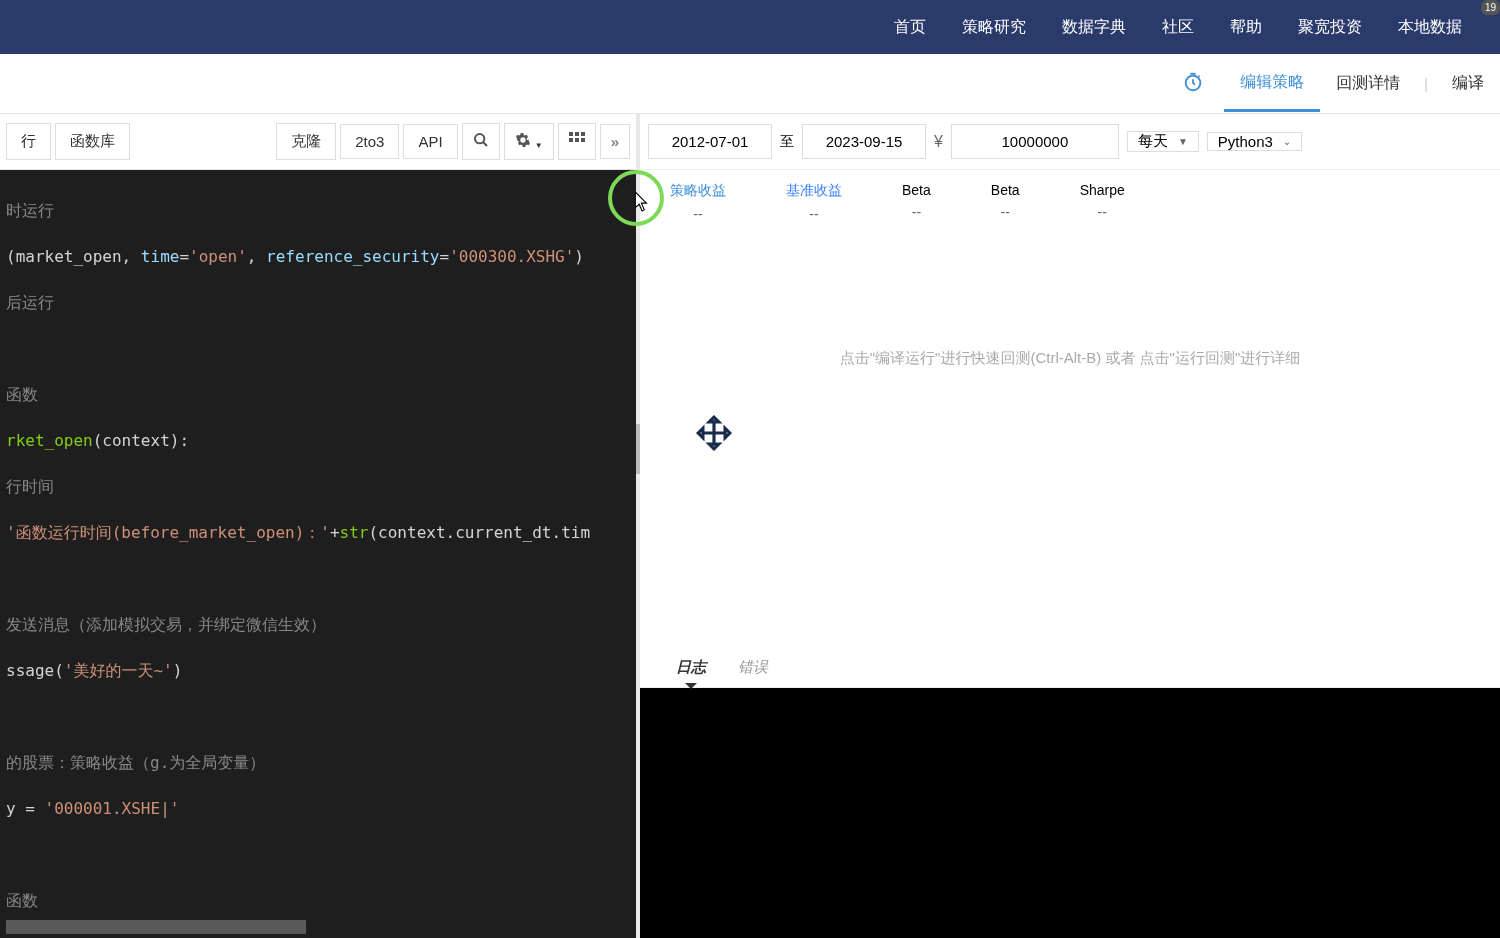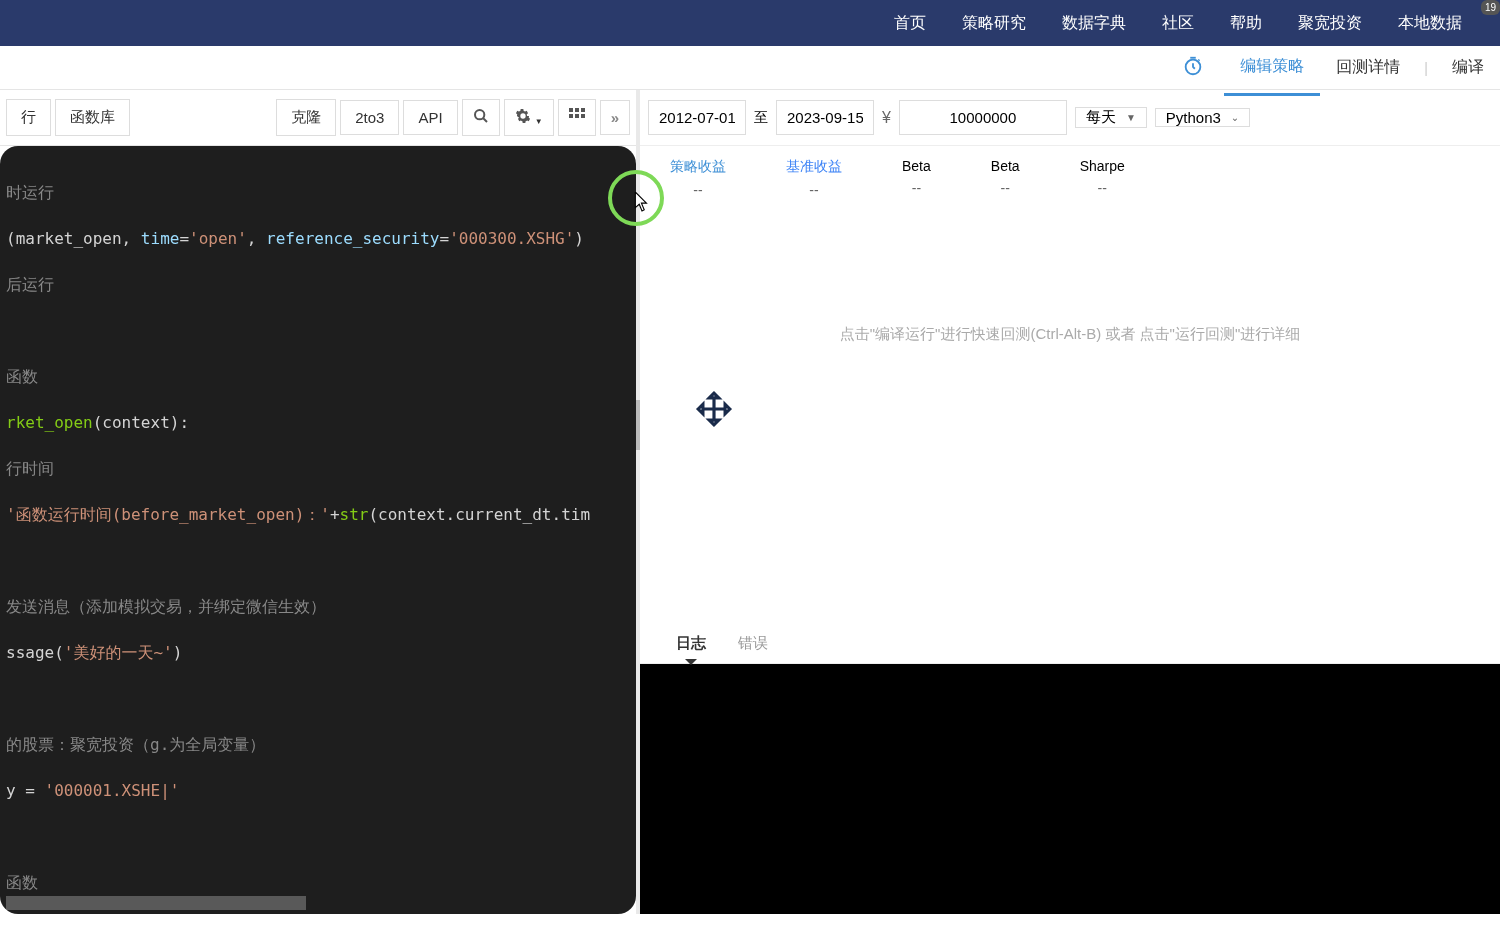--- a/index.html
+++ b/index.html
@@ -1,50 +1,50 @@
 <!DOCTYPE html>
 <html><head>
 <meta charset="utf-8">
 <style>
 * { margin: 0; padding: 0; box-sizing: border-box; }
 body { font-family: Arial, "Microsoft YaHei", sans-serif; font-size: 14px; background: #fff; overflow: hidden; width: 1500px; height: 938px; position: relative; }
 
-.top-nav { background: #2a3a6b; height: 46px; display: flex; align-items: center; justify-content: flex-end; padding-right: 20px; color: #fff; }
+.top-nav { background: #2a3a6b; height: 54px; display: flex; align-items: center; justify-content: flex-end; padding-right: 20px; color: #fff; }
 .top-nav .nav-item { padding: 0 18px; cursor: pointer; font-size: 16px; }
 .top-badge { position: absolute; top: 0; right: 0; background: #555; color: #fff; font-size: 10px; padding: 2px 4px; z-index: 10; border-radius: 6px; }
 
-.sub-nav { height: 44px; display: flex; align-items: center; justify-content: flex-end; padding-right: 0px; border-bottom: 1px solid #e5e5e5; }
+.sub-nav { height: 60px; display: flex; align-items: center; justify-content: flex-end; padding-right: 0px; border-bottom: 1px solid #e5e5e5; }
 .sub-nav .clock-icon { margin-right: 20px; color: #3d8fd6; }
 .sub-nav .tab { padding: 0 16px; font-size: 16px; color: #333; cursor: pointer; height: 56px; display: flex; align-items: center; }
 .sub-nav .tab.active { color: #3d8fd6; border-bottom: 3px solid #3d8fd6; }
 .sub-nav .divider { color: #ccc; margin: 0 8px; }
 
 .main-content { display: flex; height: calc(938px - 114px); }
 
 .left-panel { width: 636px; display: flex; flex-direction: column; }
 .toolbar { height: 56px; background: #fff; border-bottom: 1px solid #e5e5e5; display: flex; align-items: center; padding: 0 6px; gap: 4px; }
 .toolbar .btn { border: 1px solid #ddd; background: #fff; padding: 8px 14px; font-size: 15px; cursor: pointer; color: #333; }
 .toolbar .spacer { flex: 1; }
 .toolbar .icon-btn { padding: 8px 10px; }
 
-.code-editor { flex: 1; background: #1e1e1e; color: #d4d4d4; font-family: Consolas, Monaco, monospace; font-size: 16px; line-height: 23px; overflow: hidden; padding: 12px 0; position: relative; white-space: pre; border-radius: 18px; }
+.code-editor { flex: 1; background: #1e1e1e; color: #d4d4d4; font-family: Consolas, Monaco, monospace; font-size: 16px; line-height: 23px; overflow: hidden; padding: 6px 0; position: relative; white-space: pre; }
 .code-editor .line { padding: 0 6px; }
 .fn { color: #84cc16; }
 .str { color: #ce9178; }
 .cmt { color: #888; }
 .param { color: #9cdcfe; }
 .scrollbar-h { position: absolute; bottom: 4px; left: 6px; height: 14px; width: 300px; background: rgba(200,200,200,0.35); border-radius: 0; }
 
 .splitter { width: 4px; background: #e9e9e9; cursor: col-resize; position: relative; }
 .splitter-handle { position: absolute; top: 310px; left: 0; width: 4px; height: 50px; background: #bbb; }
 
 .right-panel { flex: 1; display: flex; flex-direction: column; overflow: hidden; }
 
 .backtest-bar { height: 56px; display: flex; align-items: center; padding: 0 8px; gap: 8px; border-bottom: 1px solid #eee; }
-.date-input { border: 1px solid #ddd; padding: 8px 10px; font-size: 15px; width: 98px; text-align: center; }
+.date-input { border: 1px solid #ddd; padding: 8px 10px; font-size: 15px; width: 124px; text-align: center; }
 .money-input { border: 1px solid #ddd; padding: 8px 10px; font-size: 15px; width: 168px; text-align: center; }
 .currency { font-size: 16px; color: #666; }
 .select { border: 1px solid #ddd; padding: 0 10px; font-size: 15px; background: #fff; cursor: pointer; display: flex; align-items: center; gap: 10px; }
 .select .caret { font-size: 10px; color: #666; }
 
 .metrics-row { display: flex; padding: 12px 30px; gap: 60px; }
 .metric { text-align: center; flex-shrink: 0; }
 .metric-label { font-size: 14px; margin-bottom: 6px; }
 .metric-value { font-size: 14px; color: #666; }
 .metric-label.blue { color: #3d8fd6; }
@@ -52,21 +52,21 @@
 
 .chart-placeholder { flex: 1; display: flex; flex-direction: column; align-items: center; justify-content: center; color: #aaa; font-size: 15px; position: relative; }
 .chart-hint { position: absolute; top: 115px; width: 100%; text-align: center; padding: 0 30px; white-space: nowrap; }
 .move-cursor { position: absolute; top: 180px; left: 55px; }
 
 .highlight-circle { position: absolute; top: 170px; left: 608px; width: 56px; height: 56px; border: 4px solid #7ed957; border-radius: 50%; z-index: 20; pointer-events: none; }
 .cursor-arrow { position: absolute; top: 192px; left: 634px; z-index: 21; pointer-events: none; }
 
 .log-panel { height: 290px; display: flex; flex-direction: column; }
 .log-tabs { display: flex; padding: 0 20px; border-bottom: 1px solid #eee; }
-.log-tab { padding: 10px 16px; cursor: pointer; color: #999; font-size: 15px; position: relative; }
+.log-tab { padding: 10px 16px; cursor: pointer; color: #999; font-size: 15px; position: relative; font-style: italic; }
 .log-tab.active { color: #333; font-weight: bold; }
 .log-tab.active::after { content: ''; position: absolute; bottom: -8px; left: 50%; margin-left: -6px; border: 6px solid transparent; border-top-color: #333; }
 .log-content { flex: 1; background: #000; }
 </style>
 </head>
 <body>
 
 <div class="top-badge">19</div>
 
 <div class="top-nav">
@@ -128,21 +128,21 @@
 <div class="line"><span class="cmt">后运行</span></div>
 <div class="line"> </div>
 <div class="line"><span class="cmt">函数</span></div>
 <div class="line"><span class="fn">rket_open</span><span>(context):</span></div>
 <div class="line"><span class="cmt">行时间</span></div>
 <div class="line"><span class="str">'函数运行时间(before_market_open)：'</span><span>+</span><span class="fn">str</span><span>(context.current_dt.tim</span></div>
 <div class="line"> </div>
 <div class="line"><span class="cmt">发送消息（添加模拟交易，并绑定微信生效）</span></div>
 <div class="line"><span>ssage(</span><span class="str">'美好的一天~'</span><span>)</span></div>
 <div class="line"> </div>
-<div class="line"><span class="cmt">的股票：聚宽投资（g.为全局变量）</span></div>
+<div class="line"><span class="cmt">的股票：策略收益（g.为全局变量）</span></div>
 <div class="line"><span>y = </span><span class="str">'000001.XSHE|'</span></div>
 <div class="line"> </div>
 <div class="line"><span class="cmt">函数</span></div>
 
 
 
 
 
 
 

